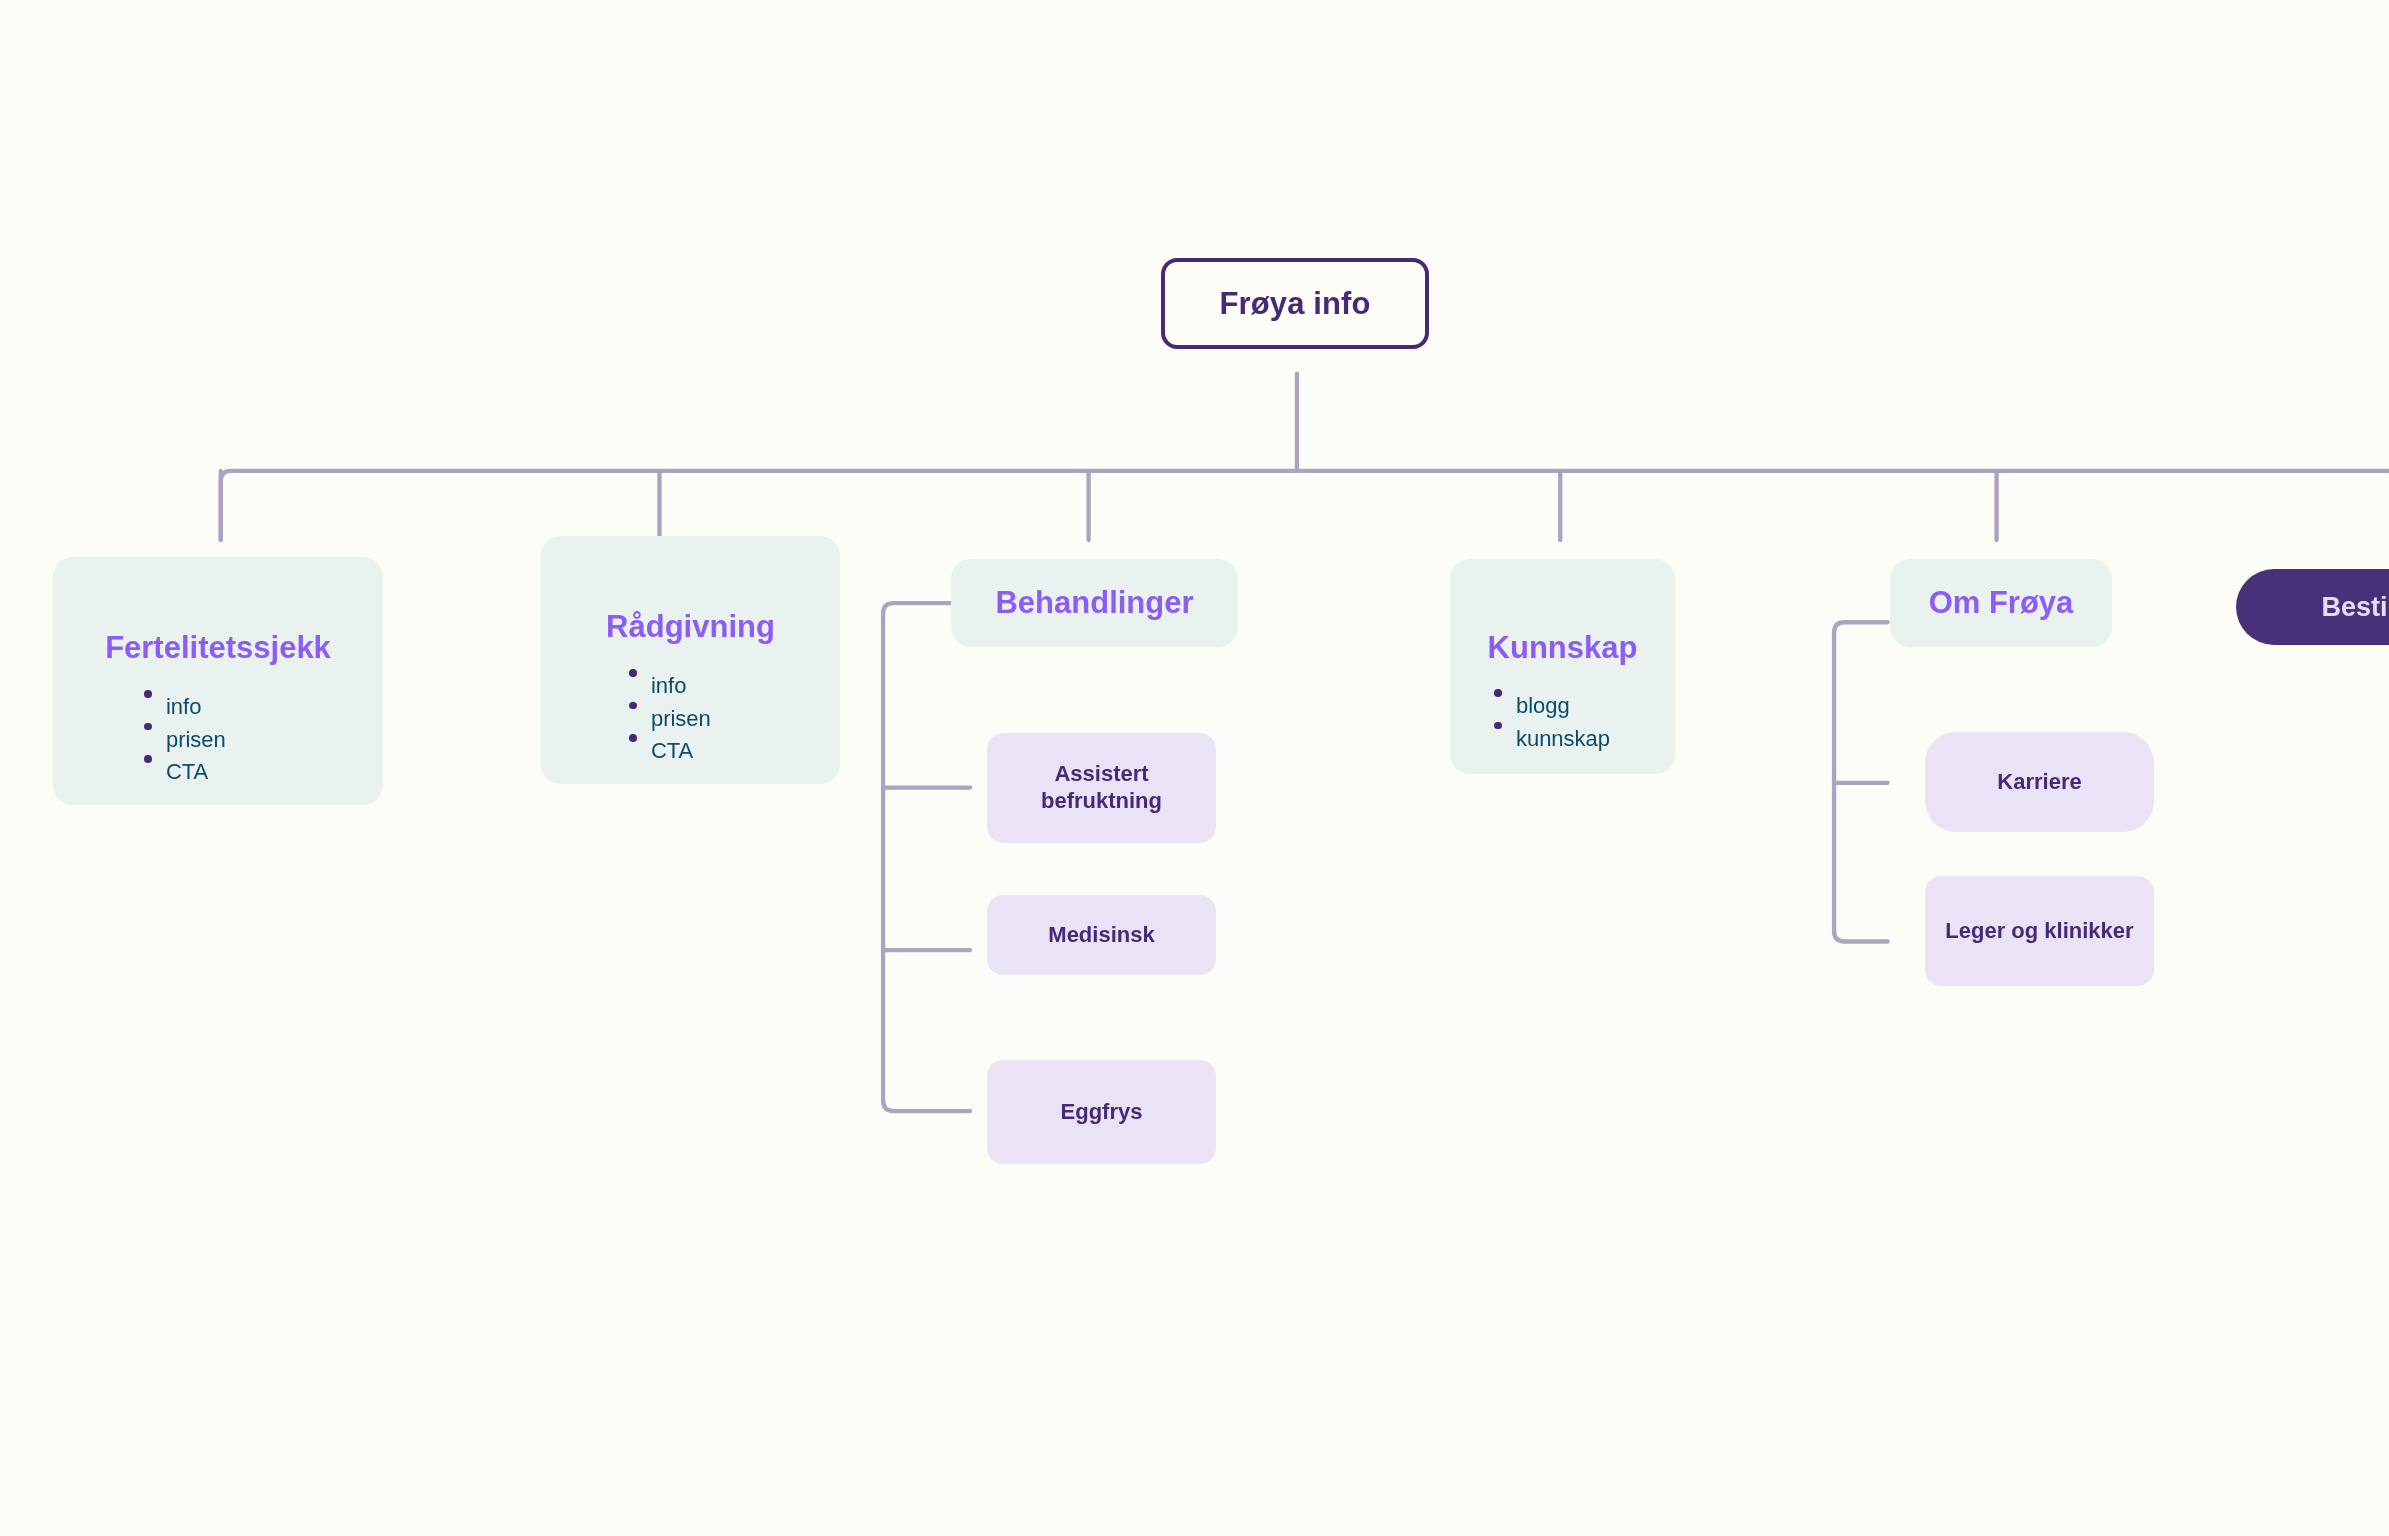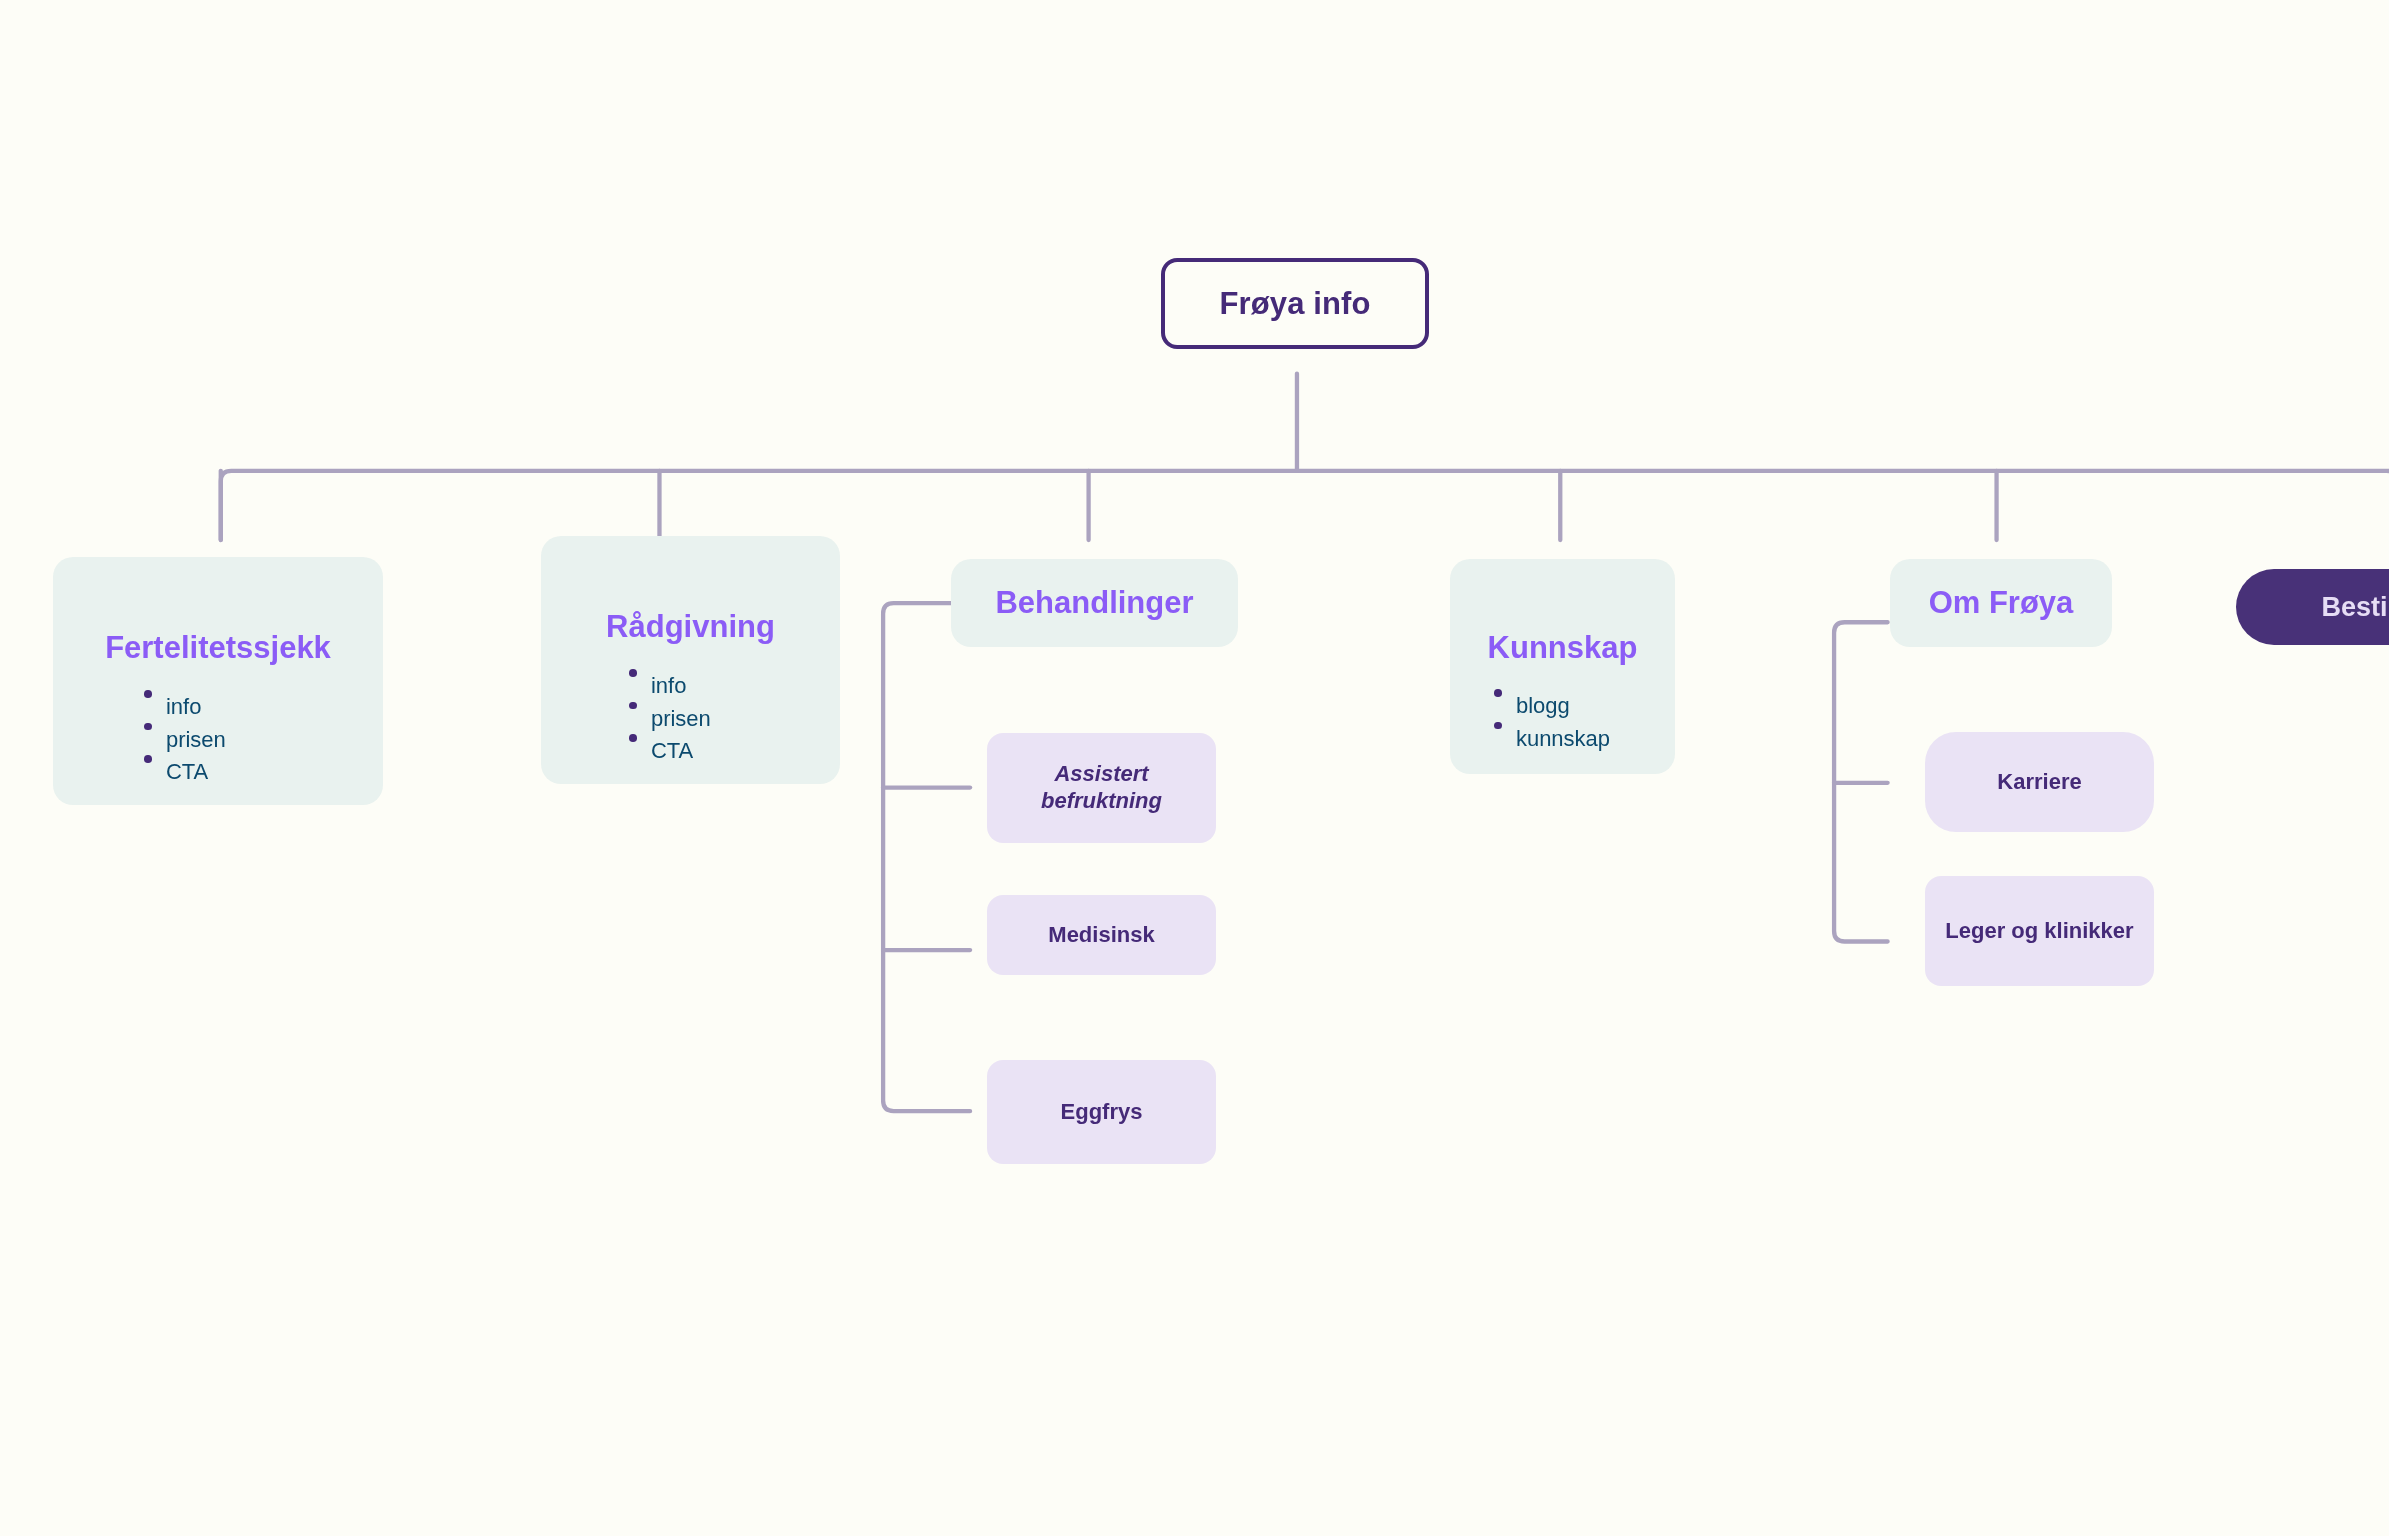--- a/index.html
+++ b/index.html
@@ -190,21 +190,21 @@
         <span class="bullet-dot"></span>
         <span>CTA</span>
       </li>
     </ul>
   </div>
 
   <div class="node section-card" style="left:951px; top:559px; width:287px; height:88px;">
     <div class="section-title compact">Behandlinger</div>
   </div>
 
-  <div class="node leaf-card" style="left:987px; top:733px; width:229px; height:110px;font-style:italic;">
+  <div class="node leaf-card" style="left:987px; top:733px; width:229px; height:110px;">
     <span class="leaf-label">Assistert befruktning</span>
   </div>
 
   <div class="node leaf-card" style="left:987px; top:895px; width:229px; height:80px;">
     <span class="leaf-label">Medisinsk</span>
   </div>
 
   <div class="node leaf-card" style="left:987px; top:1060px; width:229px; height:104px;">
     <span class="leaf-label">Eggfrys</span>
   </div>

